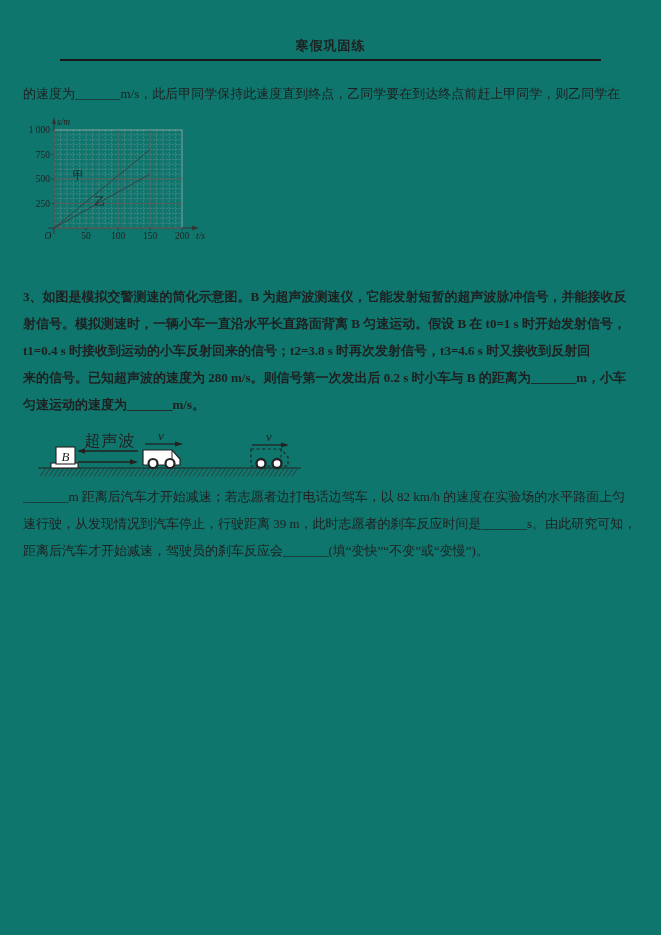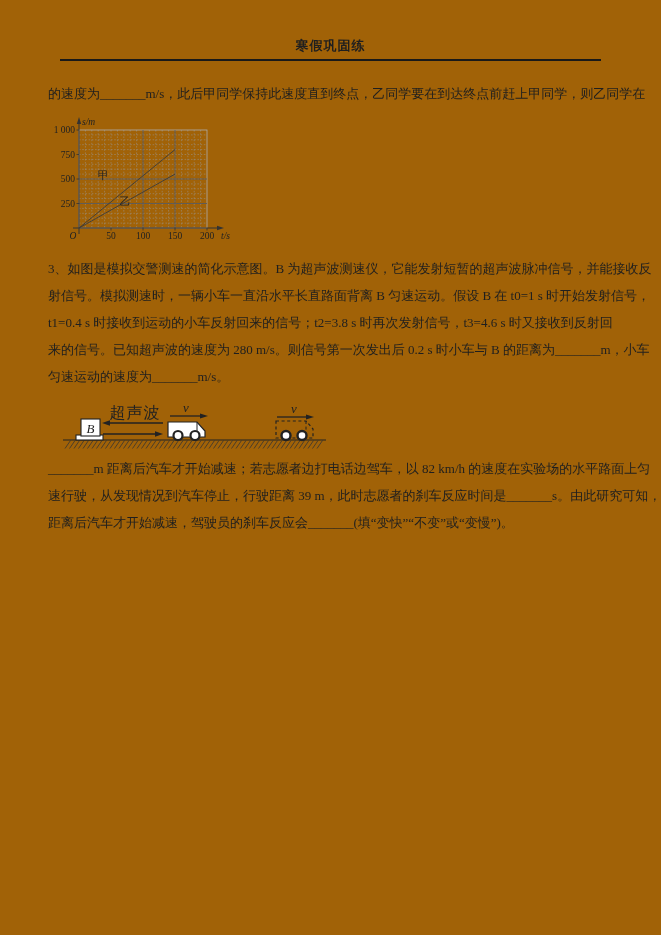--- a/index.html
+++ b/index.html
@@ -1,23 +1,23 @@
 <!DOCTYPE html>
 <html><head>
 <meta charset="utf-8">
 <style>
   html,body{margin:0;padding:0;background:#ffffff;}
   body{font-family:"Liberation Serif","DejaVu Serif",serif;color:#1f1f1f;}
-  .page{width:661px;height:935px;background:#a16207;position:relative;overflow:hidden;}
+  .page{width:661px;height:935px;background:#0f766e;position:relative;overflow:hidden;}
   .title{margin-top:38px;text-align:center;font-size:13px;font-weight:bold;line-height:15px;letter-spacing:1px;}
   hr.rule{margin:6px 60px 0 60px;border:none;border-top:2px solid #191919;height:0;}
-  .content{padding:0 41px 0 48px;}
+  .content{padding:0 41px 0 23px;}
   .para{margin:0;}
   .intro{margin-top:19px;}
-  .q3{margin-top:7px;}
+  .q3{margin-top:35px;font-weight:bold;}
   .q4{margin-top:3px;}
   .tline{height:27px;line-height:27px;font-size:13px;white-space:nowrap;}
   svg.chart{display:block;margin:9px 0 0 0;}
   svg.figure{display:block;margin:0 0 0 5px;}
   svg text{font-family:"Liberation Serif","DejaVu Serif",serif;fill:#222;}
 </style>
 </head>
 <body>
 
 <div class="page">

